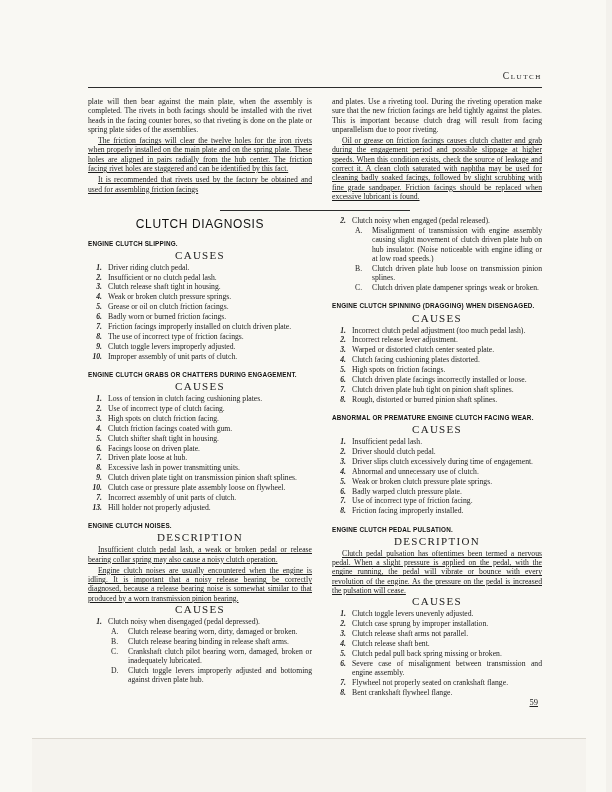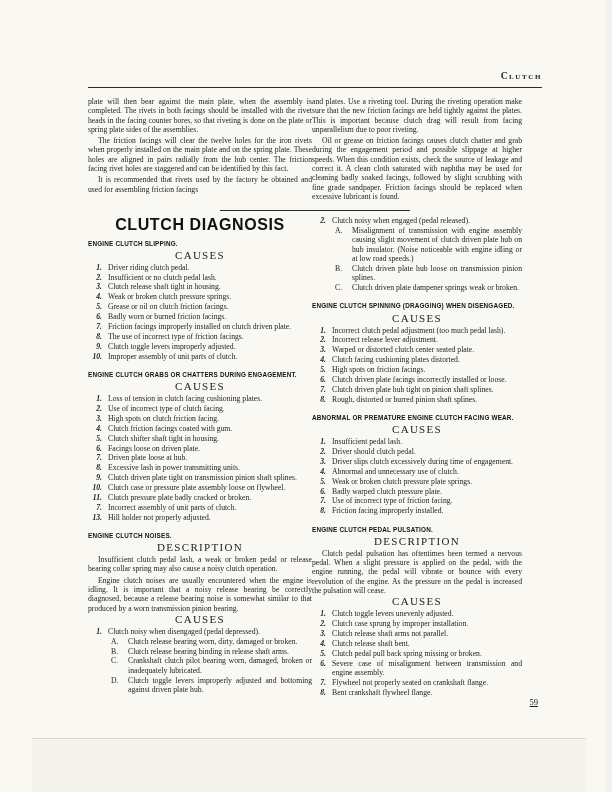--- a/index.html
+++ b/index.html
@@ -5,47 +5,47 @@
   html,body{margin:0;padding:0;background:#e8e6e1;}
   .page{
     position:relative;width:612px;height:792px;margin:0 auto;
     background:#f9f8f3;overflow:hidden;color:#1b1b1b;
     font-family:"Liberation Serif", serif;
   }
   
   .running-head{
     position:absolute;top:71px;left:88px;width:454px;
     text-align:right;font-size:9.5px;font-variant:small-caps;
-    letter-spacing:1.6px;color:#222;font-weight:bold;
+    letter-spacing:1.6px;color:#222;
   }
   .head-rule{
     position:absolute;top:87px;left:88px;width:454px;
     border-top:1.4px solid #2c2c2c;
   }
   
   .content{position:absolute;top:97px;left:88px;width:454px;}
-  .two-col{display:flex;}
+  .two-col{display:flex;gap:20px;}
   .col-l{width:224px;}
   .col-r{width:210px;}
   .col{
     font-size:7.7px;line-height:9.3px;text-align:justify;
     color:#1c1c1c;
   }
   p.para{margin:0 0 2px 0;}
-  p.para.ind{text-indent:10px;}
+  p.para.ind{text-indent:10px;text-decoration:underline;}
   
   .mid-divider{
     width:190px;margin:7px auto 5px auto;
     border-top:1.2px solid #2c2c2c;
   }
   
   .diag-title{
     text-align:center;
-    font-family:"Liberation Sans", sans-serif;font-weight:700;
-    font-size:16px;letter-spacing:.6px;
+    font-family:"Liberation Sans", sans-serif;font-weight:400;
+    font-size:12px;letter-spacing:.6px;
     margin:4px 0 9px 0;color:#111;
     transform:scaleY(1.05);
   }
   .section{margin-bottom:9px;}
   .section-heading{
     font-family:"Liberation Sans", sans-serif;font-weight:700;
     font-size:6.7px;letter-spacing:.2px;color:#111;
     white-space:nowrap;transform:scaleX(.95);transform-origin:0 50%;
     margin:9px 0 3px 0;text-align:left;
   }
@@ -122,21 +122,20 @@
               <div class="item"><span class="num">1.</span><span>Loss of tension in clutch facing cushioning plates.</span></div>
               <div class="item"><span class="num">2.</span><span>Use of incorrect type of clutch facing.</span></div>
               <div class="item"><span class="num">3.</span><span>High spots on clutch friction facing.</span></div>
               <div class="item"><span class="num">4.</span><span>Clutch friction facings coated with gum.</span></div>
               <div class="item"><span class="num">5.</span><span>Clutch shifter shaft tight in housing.</span></div>
               <div class="item"><span class="num">6.</span><span>Facings loose on driven plate.</span></div>
               <div class="item"><span class="num">7.</span><span>Driven plate loose at hub.</span></div>
               <div class="item"><span class="num">8.</span><span>Excessive lash in power transmitting units.</span></div>
               <div class="item"><span class="num">9.</span><span>Clutch driven plate tight on transmission pinion shaft splines.</span></div>
               <div class="item"><span class="num">10.</span><span>Clutch case or pressure plate assembly loose on flywheel.</span></div>
-              <div class="item"><span class="num">11.</span><span>Clutch pressure plate badly cracked or broken.</span></div>
               <div class="item"><span class="num">7.</span><span>Incorrect assembly of unit parts of clutch.</span></div>
               <div class="item"><span class="num">13.</span><span>Hill holder not properly adjusted.</span></div>
             </div>
             <div class="section">
               <div class="section-heading">ENGINE CLUTCH NOISES.</div>
               <div class="section-label">DESCRIPTION</div>
               <p class="para ind">Insufficient clutch pedal lash, a weak or broken pedal or release bearing collar spring may also cause a noisy clutch operation.</p>
               <p class="para ind">Engine clutch noises are usually encountered when the engine is idling.  It is important that a noisy release bearing be correctly diagnosed, because a release bearing noise is somewhat similar to that produced by a worn transmission pinion bearing.</p>
               <div class="section-label">CAUSES</div>
               <div class="item"><span class="num">1.</span><span>Clutch noisy when disengaged (pedal depressed).</span></div>

